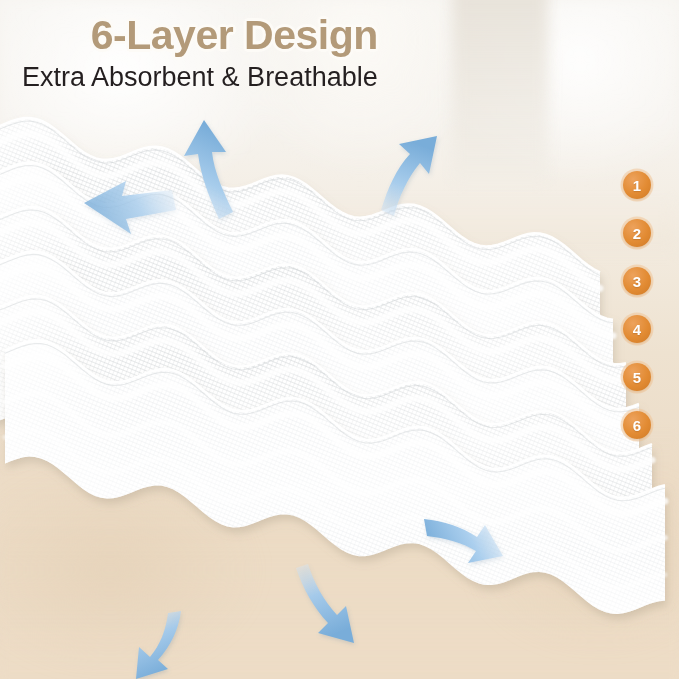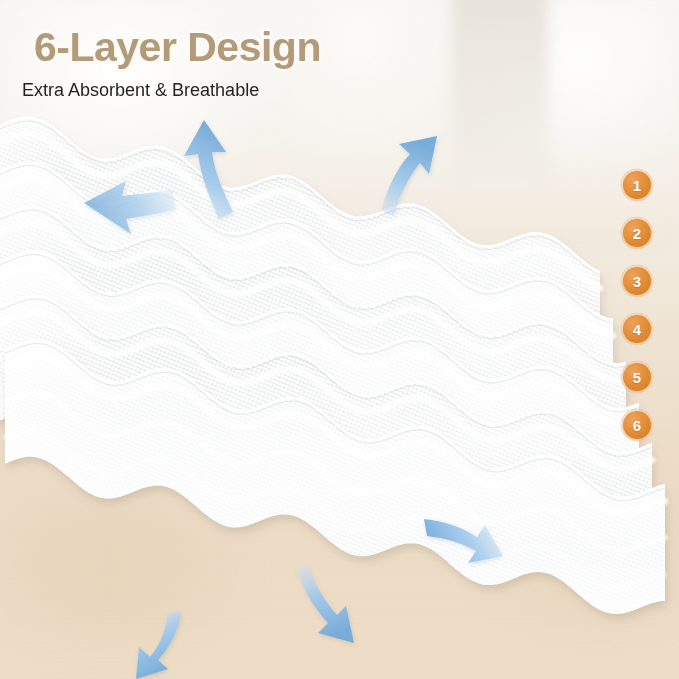--- a/index.html
+++ b/index.html
@@ -76,37 +76,37 @@
     filter: blur(12px);
   }
 
   
   .headline {
     position: absolute;
     left: 22px; top: 14px;
     z-index: 40;
   }
   .title-main {
-    margin: 12px;
+    margin: 0;
     font-size: 41px;
     font-weight: 700;
     letter-spacing: -0.5px;
     color: #b39a79;
     line-height: 1.05;
     -webkit-text-stroke: 0px;
     text-shadow:
       -2px -2px 0 #fdfbf7,  2px -2px 0 #fdfbf7,
       -2px  2px 0 #fdfbf7,  2px  2px 0 #fdfbf7,
       -3px  0   0 #fdfbf7,  3px  0   0 #fdfbf7,
        0   -3px 0 #fdfbf7,  0    3px 0 #fdfbf7;
     text-align: right;
   }
   .title-sub {
     margin: 6px 0 0 0;
-    font-size: 18px;
+    font-size: 27px;
     font-weight: 400;
     color: #241f20;
     line-height: 1.1;
     letter-spacing: 0px;
   }
 
   
   #fabric-stack {
     position: absolute;
     left: 0; top: 0;

